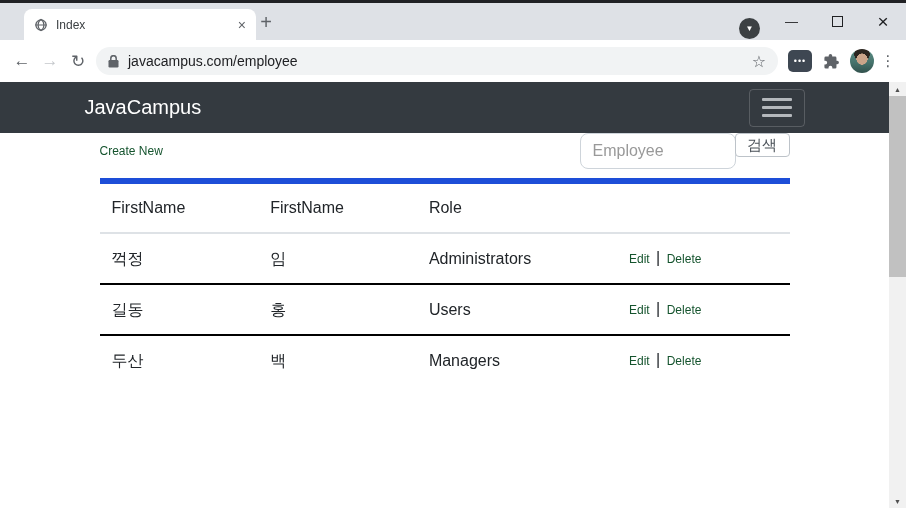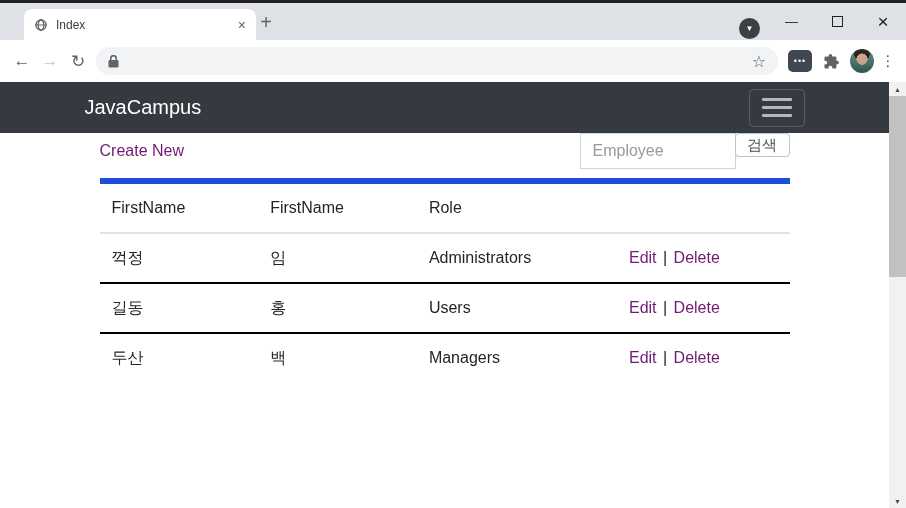--- a/index.html
+++ b/index.html
@@ -69,24 +69,24 @@
   .toggler {
     width:56px; height:38px; border:1px solid rgba(255,255,255,.18); border-radius:4px;
     background:transparent; display:flex; flex-direction:column; justify-content:center; gap:5px; align-items:center;
   }
   .toggler .bar { width:30px; height:3px; background:#b4b8bc; border-radius:1px; }
 
   .container { width:720px; margin:0 auto; padding:0 15px; }
   .page-title { font-size:40px; font-weight:600; color:#212529; margin:8px 0 6px; letter-spacing:-.5px; }
 
   .actions-row { display:flex; justify-content:space-between; align-items:center; margin-bottom:9px; }
-  a.plain-link { color:#701a75; text-decoration:none; font-size:16px; }
+  a.plain-link { color:#14532d; text-decoration:none; font-size:12px; }
   .search-group { display:flex; }
   .search-input {
-    width:156px; height:36px; border:1px solid #ced4da; border-radius:0;
+    width:156px; height:36px; border:1px solid #ced4da; border-radius:8px;
     padding:0 12px; font-size:16px; color:#495057; outline:none;
     font-family:"Liberation Sans","DejaVu Sans",sans-serif;
   }
   .search-input::placeholder { color:#999; }
   .search-btn {
     width:55px; height:24px; margin-left:-1px; background:#fff;
     border:1px solid #bdc3c9; border-radius:4px; font-size:15px; color:#495057;
     font-family:"Liberation Sans","DejaVu Sans",sans-serif;
   }
 
@@ -137,20 +137,21 @@
   <div class="nav-icon">←</div>
   <div class="nav-icon disabled">→</div>
   <div class="nav-icon">↻</div>
   <div class="omnibox">
     <span style="display:flex;">
       <svg width="11" height="13" viewBox="0 0 11 13">
           <rect x="0.5" y="5" width="10" height="7.5" rx="1.2" fill="#5f6368"></rect>
           <path d="M2.8 5V3.4a2.7 2.7 0 0 1 5.4 0V5" stroke="#5f6368" stroke-width="1.5" fill="none"></path>
         </svg>
     </span>
+    <span class="url">javacampus.com/employee</span>
     <span class="star-icon">☆</span>
   </div>
   <div class="ext-dots">•••</div>
   <div class="puzzle-wrap">
     <svg width="17" height="17" viewBox="0 0 24 24" fill="#5f6368">
         <path d="M20 11h-1V7a2 2 0 0 0-2-2h-4V4a2.5 2.5 0 0 0-5 0v1H4a2 2 0 0 0-2 2v3.8h1.2a2.7 2.7 0 0 1 0 5.4H2V20a2 2 0 0 0 2 2h3.8v-1.2a2.7 2.7 0 0 1 5.4 0V22H17a2 2 0 0 0 2-2v-4h1a2.5 2.5 0 0 0 0-5z"></path>
       </svg>
   </div>
   <div class="avatar"></div>
   <div class="kebab-icon">⋮</div>

